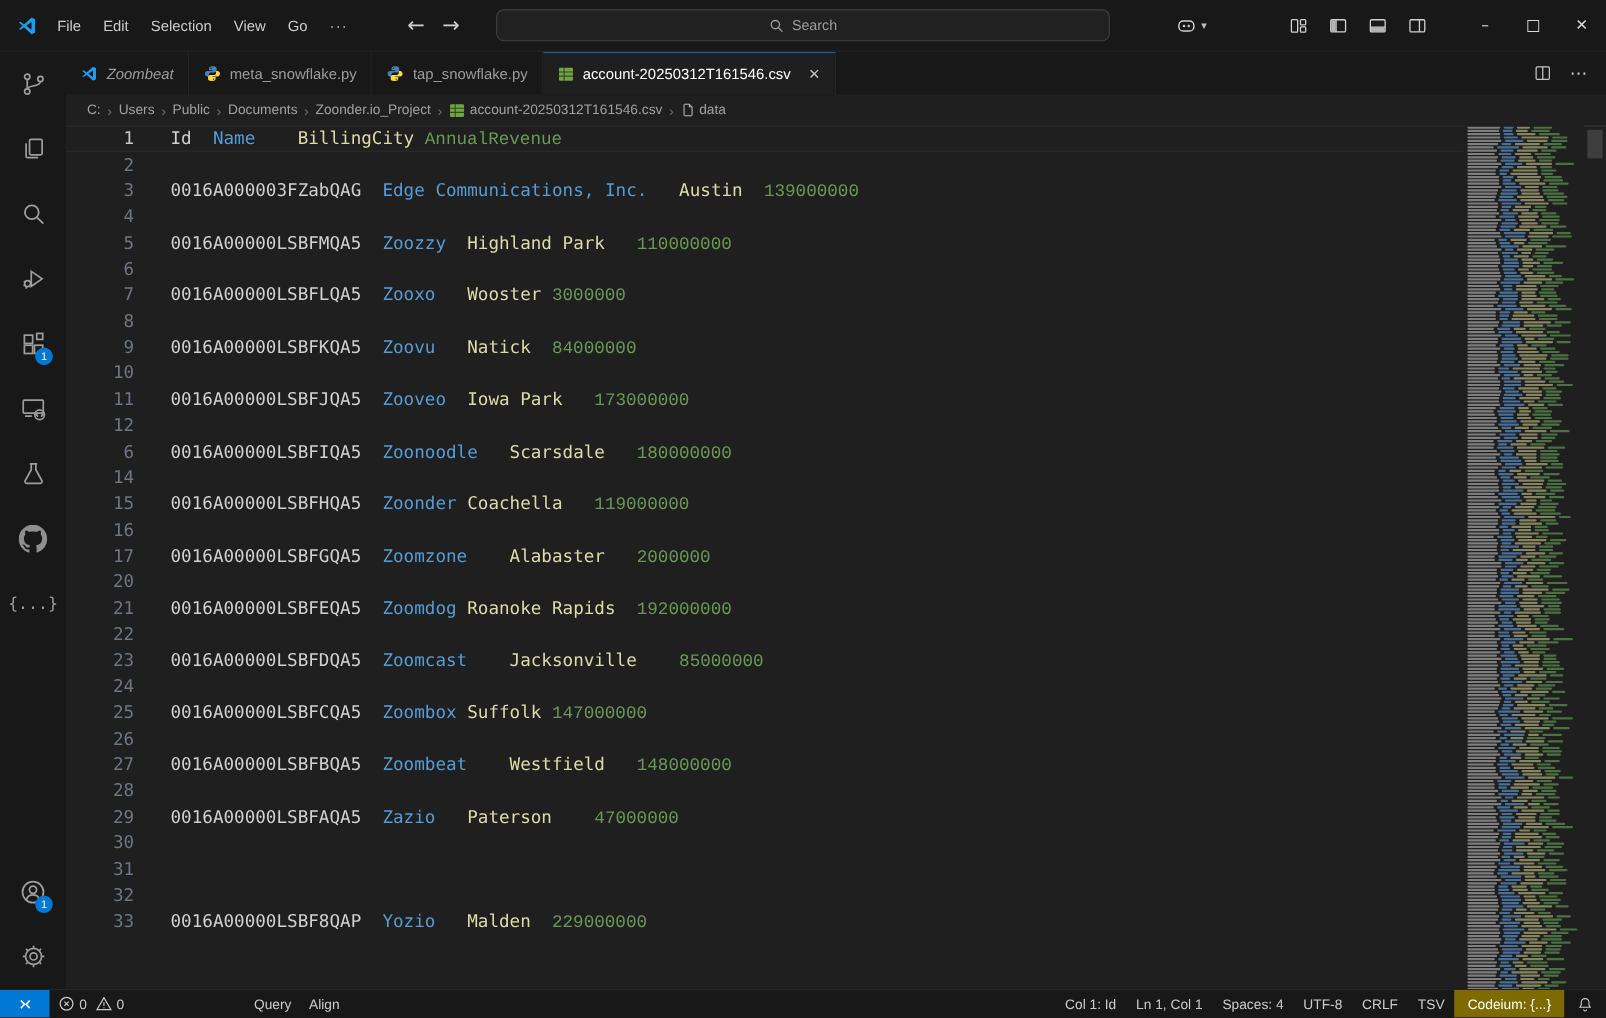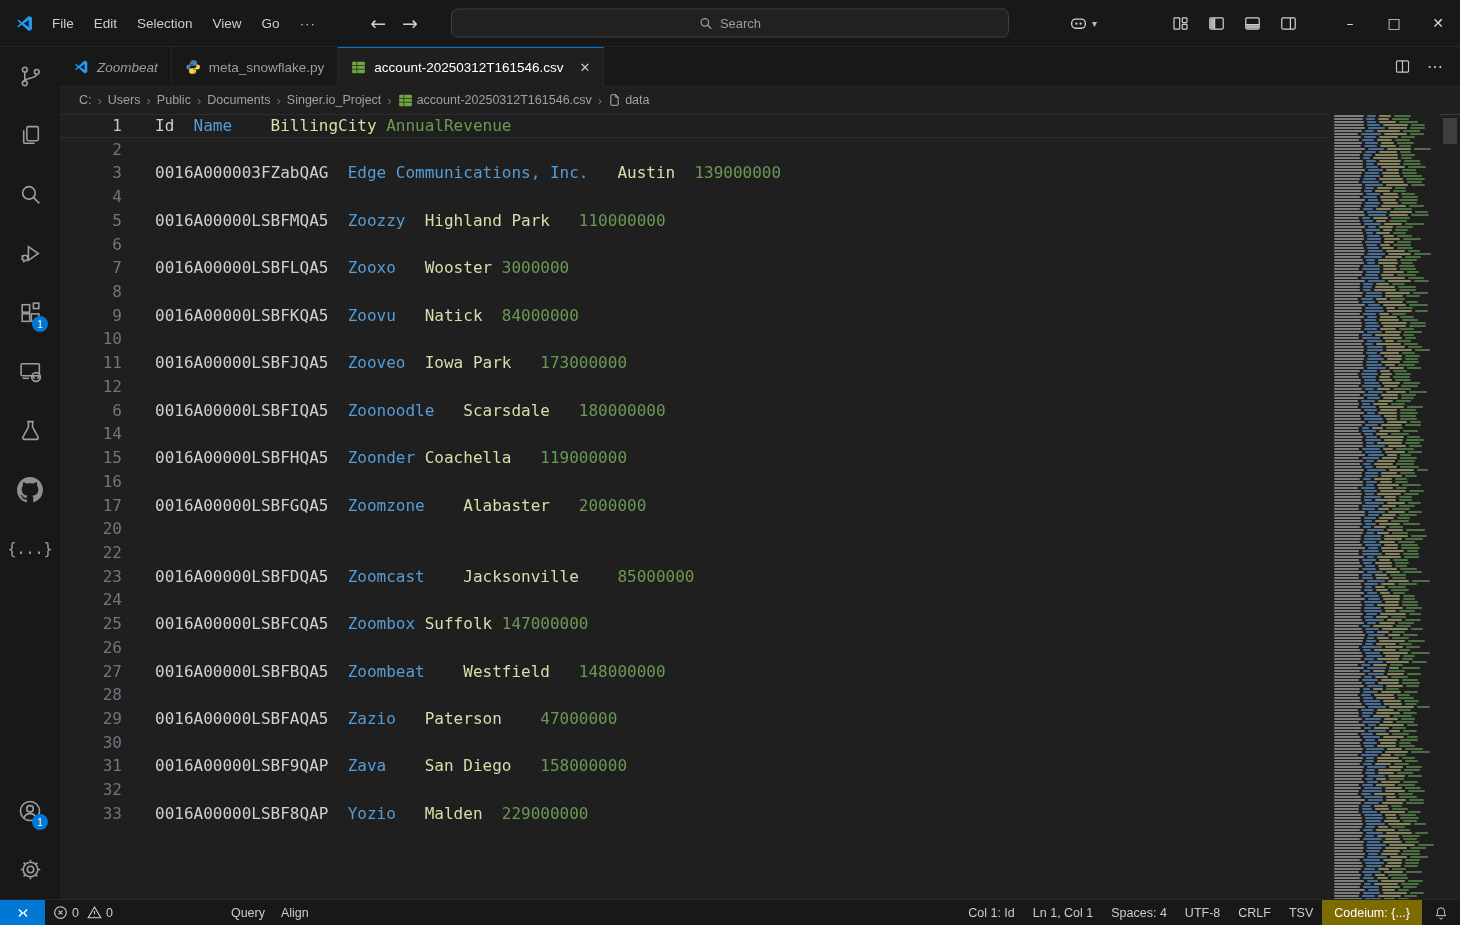--- a/index.html
+++ b/index.html
@@ -57,21 +57,21 @@
 
   
   .editor { position:relative; flex:1; min-height:0; background:#1f1f1f; overflow:hidden; }
   .code { position:absolute; left:0; top:1px; right:130px; bottom:0;
     font-family:"DejaVu Sans Mono", monospace; font-size:16px; }
   .code-line { display:flex; height:23.72px; line-height:23.72px; white-space:pre; }
   .code-line.current { box-shadow: inset 0 1px 0 #2a2d2e, inset 0 -1px 0 #2a2d2e; }
   .ln { flex:none; width:62px; text-align:right; color:#6e7681; }
   .code-line.current .ln { color:#c6c6c6; }
   .txt { margin-left:33px; white-space:pre; tab-size:4; -moz-tab-size:4; }
-  .c0 { color:var(--col0); } .c1 { color:var(--col1); } .c2 { color:var(--col2); } .c3 { color:var(--col3); }
+  .c0 { color:var(--col0); } .c1 { color:var(--col1); } .c2 { color:var(--col2); } .c3 { color:var(--col3);font-family:Liberation Mono, monospace; }
 
   .minimap { position:absolute; top:2px; right:20px; width:108px; bottom:0; overflow:hidden; }
   .mm-row { display:flex; gap:3px; height:2px; margin-bottom:1px; margin-left:2px; }
   .mm-seg { height:2px; border-radius:1px; }
   .vscroll { position:absolute; top:1px; right:0; width:20px; bottom:0; border-top:1px solid #3c3c3c; }
   .vthumb { position:absolute; top:3px; left:3px; width:14px; height:26px; background:rgba(121,121,121,0.35); }
 
   
   .statusbar { height:26px; flex:none; background:#181818; border-top:1px solid #262626;
     display:flex; align-items:stretch; font-size:12.5px; color:#cccccc; }
@@ -276,20 +276,29 @@
             </div>
             <div class="tab">
               <span>
                 <svg width="16" height="16" viewBox="0 0 24 24">
                   <path fill="#4584b6" d="M11.9 2c-2.6 0-4.4 1-4.4 3v2.4h4.6v.9H5.3C3.4 8.3 2 9.8 2 12s1.4 3.7 3.3 3.7h1.9v-2.3c0-1.8 1.5-3.2 3.3-3.2h4.6c1.5 0 2.8-1.3 2.8-2.8V5c0-2-1.9-3-4.4-3h-1.6zm-1.7 1.6c.5 0 .9.4.9.9s-.4.9-.9.9-.9-.4-.9-.9.4-.9.9-.9z"></path>
                   <path fill="#ffd845" d="M12.1 22c2.6 0 4.4-1 4.4-3v-2.4h-4.6v-.9h7.2c1.9 0 3.3-1.5 3.3-3.7s-1.4-3.7-3.3-3.7h-1.9v2.3c0 1.8-1.5 3.2-3.3 3.2H9c-1.5 0-2.8 1.3-2.8 2.8V19c0 2 1.9 3 4.4 3h1.5zm1.7-1.6c-.5 0-.9-.4-.9-.9s.4-.9.9-.9.9.4.9.9-.4.9-.9.9z"></path>
                 </svg>
               </span>
               <span class="tab-label">meta_snowflake.py</span>
             </div>
+            <div class="tab">
+              <span>
+                <svg width="16" height="16" viewBox="0 0 24 24">
+                  <path fill="#4584b6" d="M11.9 2c-2.6 0-4.4 1-4.4 3v2.4h4.6v.9H5.3C3.4 8.3 2 9.8 2 12s1.4 3.7 3.3 3.7h1.9v-2.3c0-1.8 1.5-3.2 3.3-3.2h4.6c1.5 0 2.8-1.3 2.8-2.8V5c0-2-1.9-3-4.4-3h-1.6zm-1.7 1.6c.5 0 .9.4.9.9s-.4.9-.9.9-.9-.4-.9-.9.4-.9.9-.9z"></path>
+                  <path fill="#ffd845" d="M12.1 22c2.6 0 4.4-1 4.4-3v-2.4h-4.6v-.9h7.2c1.9 0 3.3-1.5 3.3-3.7s-1.4-3.7-3.3-3.7h-1.9v2.3c0 1.8-1.5 3.2-3.3 3.2H9c-1.5 0-2.8 1.3-2.8 2.8V19c0 2 1.9 3 4.4 3h1.5zm1.7-1.6c-.5 0-.9-.4-.9-.9s.4-.9.9-.9.9.4.9.9-.4.9-.9.9z"></path>
+                </svg>
+              </span>
+              <span class="tab-label">tap_snowflake.py</span>
+            </div>
             <div class="tab active">
               <span>
                 <svg width="15" height="15" viewBox="0 0 16 16">
                   <rect x="1.2" y="1.8" width="13.6" height="12.4" rx="1.2" fill="#71a544"></rect>
                   <path d="M1.2 5.8h13.6M1.2 9.8h13.6M6.2 1.8v12.4" stroke="rgba(0,0,0,0.55)" stroke-width="1.1" fill="none"></path>
                 </svg>
               </span>
               <span class="tab-label">account-20250312T161546.csv</span>
               <span class="tab-close">✕</span>
             </div>
@@ -317,21 +326,21 @@
           <span class="bc-sep">›</span>
           <span class="bc-item">
             <span>Public</span>
           </span>
           <span class="bc-sep">›</span>
           <span class="bc-item">
             <span>Documents</span>
           </span>
           <span class="bc-sep">›</span>
           <span class="bc-item">
-            <span>Singer.io_Project</span>
+            <span>Zoonder.io_Project</span>
           </span>
           <span class="bc-sep">›</span>
           <span class="bc-item">
             <span>
               <svg width="15" height="15" viewBox="0 0 16 16">
                 <rect x="1.2" y="1.8" width="13.6" height="12.4" rx="1.2" fill="#71a544"></rect>
                 <path d="M1.2 5.8h13.6M1.2 9.8h13.6M6.2 1.8v12.4" stroke="rgba(0,0,0,0.55)" stroke-width="1.1" fill="none"></path>
               </svg>
             </span>
             <span>account-20250312T161546.csv</span>
@@ -361,30 +370,31 @@
             <div class="code-line"><span class="ln">9</span><span class="txt"><span class="c0">0016A00000LSBFKQA5</span>	<span class="c1">Zoovu</span>	<span class="c2">Natick</span>	<span class="c3">84000000</span></span></div>
             <div class="code-line"><span class="ln">10</span><span class="txt"></span></div>
             <div class="code-line"><span class="ln">11</span><span class="txt"><span class="c0">0016A00000LSBFJQA5</span>	<span class="c1">Zooveo</span>	<span class="c2">Iowa Park</span>	<span class="c3">173000000</span></span></div>
             <div class="code-line"><span class="ln">12</span><span class="txt"></span></div>
             <div class="code-line"><span class="ln">6</span><span class="txt"><span class="c0">0016A00000LSBFIQA5</span>	<span class="c1">Zoonoodle</span>	<span class="c2">Scarsdale</span>	<span class="c3">180000000</span></span></div>
             <div class="code-line"><span class="ln">14</span><span class="txt"></span></div>
             <div class="code-line"><span class="ln">15</span><span class="txt"><span class="c0">0016A00000LSBFHQA5</span>	<span class="c1">Zoonder</span>	<span class="c2">Coachella</span>	<span class="c3">119000000</span></span></div>
             <div class="code-line"><span class="ln">16</span><span class="txt"></span></div>
             <div class="code-line"><span class="ln">17</span><span class="txt"><span class="c0">0016A00000LSBFGQA5</span>	<span class="c1">Zoomzone</span>	<span class="c2">Alabaster</span>	<span class="c3">2000000</span></span></div>
             <div class="code-line"><span class="ln">20</span><span class="txt"></span></div>
+            <div class="code-line"><span class="ln">21</span><span class="txt"><span class="c0">0016A00000LSBFEQA5</span>	<span class="c1">Zoomdog</span>	<span class="c2">Roanoke Rapids</span>	<span class="c3">192000000</span></span></div>
             <div class="code-line"><span class="ln">22</span><span class="txt"></span></div>
             <div class="code-line"><span class="ln">23</span><span class="txt"><span class="c0">0016A00000LSBFDQA5</span>	<span class="c1">Zoomcast</span>	<span class="c2">Jacksonville</span>	<span class="c3">85000000</span></span></div>
             <div class="code-line"><span class="ln">24</span><span class="txt"></span></div>
             <div class="code-line"><span class="ln">25</span><span class="txt"><span class="c0">0016A00000LSBFCQA5</span>	<span class="c1">Zoombox</span>	<span class="c2">Suffolk</span>	<span class="c3">147000000</span></span></div>
             <div class="code-line"><span class="ln">26</span><span class="txt"></span></div>
             <div class="code-line"><span class="ln">27</span><span class="txt"><span class="c0">0016A00000LSBFBQA5</span>	<span class="c1">Zoombeat</span>	<span class="c2">Westfield</span>	<span class="c3">148000000</span></span></div>
             <div class="code-line"><span class="ln">28</span><span class="txt"></span></div>
             <div class="code-line"><span class="ln">29</span><span class="txt"><span class="c0">0016A00000LSBFAQA5</span>	<span class="c1">Zazio</span>	<span class="c2">Paterson</span>	<span class="c3">47000000</span></span></div>
             <div class="code-line"><span class="ln">30</span><span class="txt"></span></div>
-            <div class="code-line"><span class="ln">31</span><span class="txt"><span class="c0">0016A00000LSBF9QAP</span>	<span class="c1">Zava</span>	<span class="c2">San Diego</span>	<span class="c3">158000000</span></span></div>
+            <div class="code-line"><span class="ln">31</span></div>
             <div class="code-line"><span class="ln">32</span><span class="txt"></span></div>
             <div class="code-line"><span class="ln">33</span><span class="txt"><span class="c0">0016A00000LSBF8QAP</span>	<span class="c1">Yozio</span>	<span class="c2">Malden</span>	<span class="c3">229000000</span></span></div>
           </div>
         <div class="minimap" id="minimap">
             <div class="mm-row">
               <span class="mm-seg" style="width: 29.9px; background: rgb(143, 143, 143); opacity: 0.85;"></span>
               <span class="mm-seg" style="width: 9px; background: rgb(81, 126, 173); opacity: 0.85;"></span>
               <span class="mm-seg" style="width: 12.3px; background: rgb(152, 152, 110); opacity: 0.85;"></span>
               <span class="mm-seg" style="width: 16.5px; background: rgb(83, 127, 73); opacity: 0.85;"></span>
             </div>

